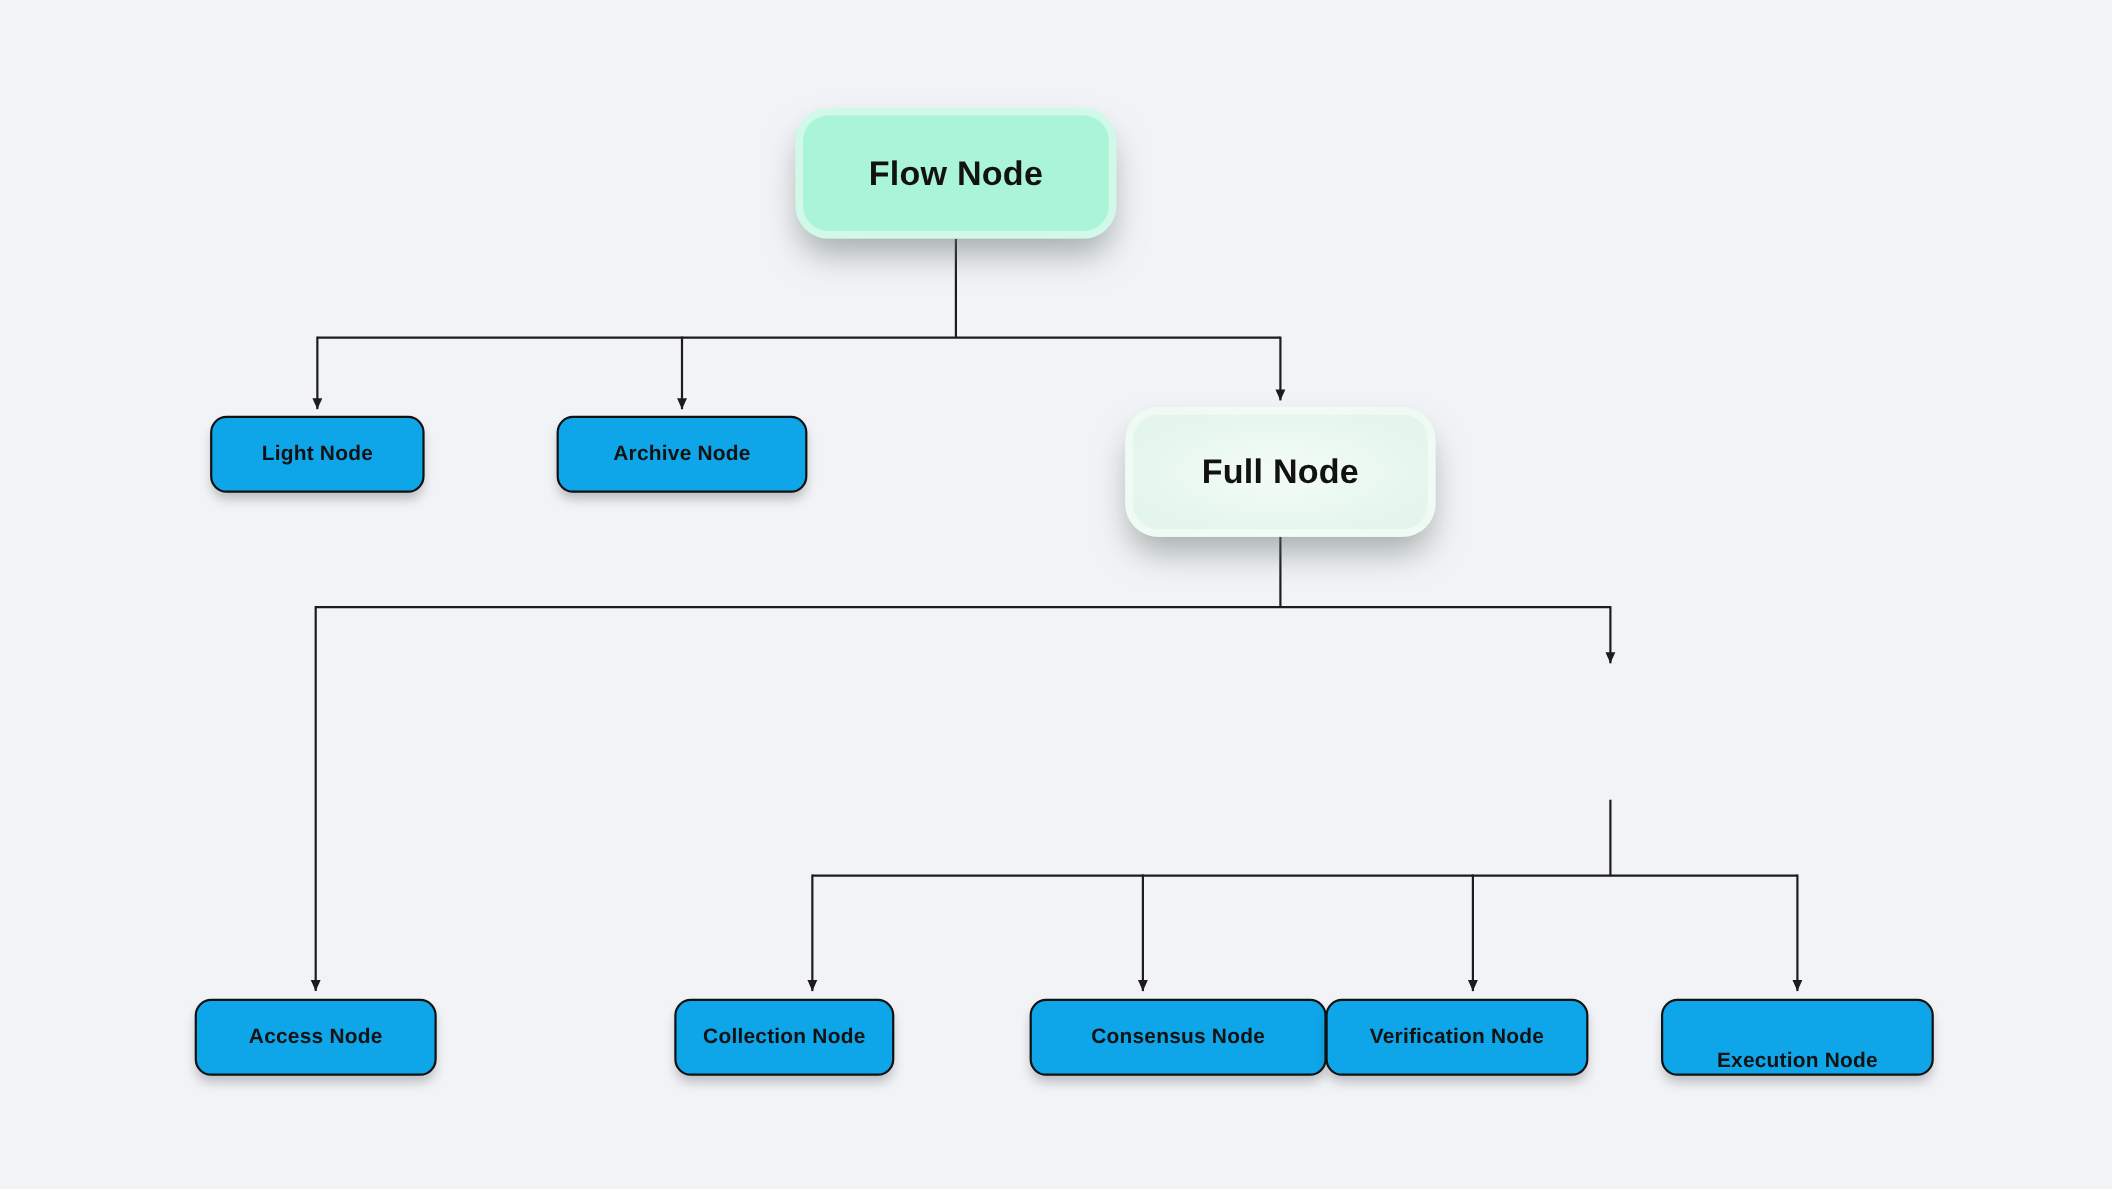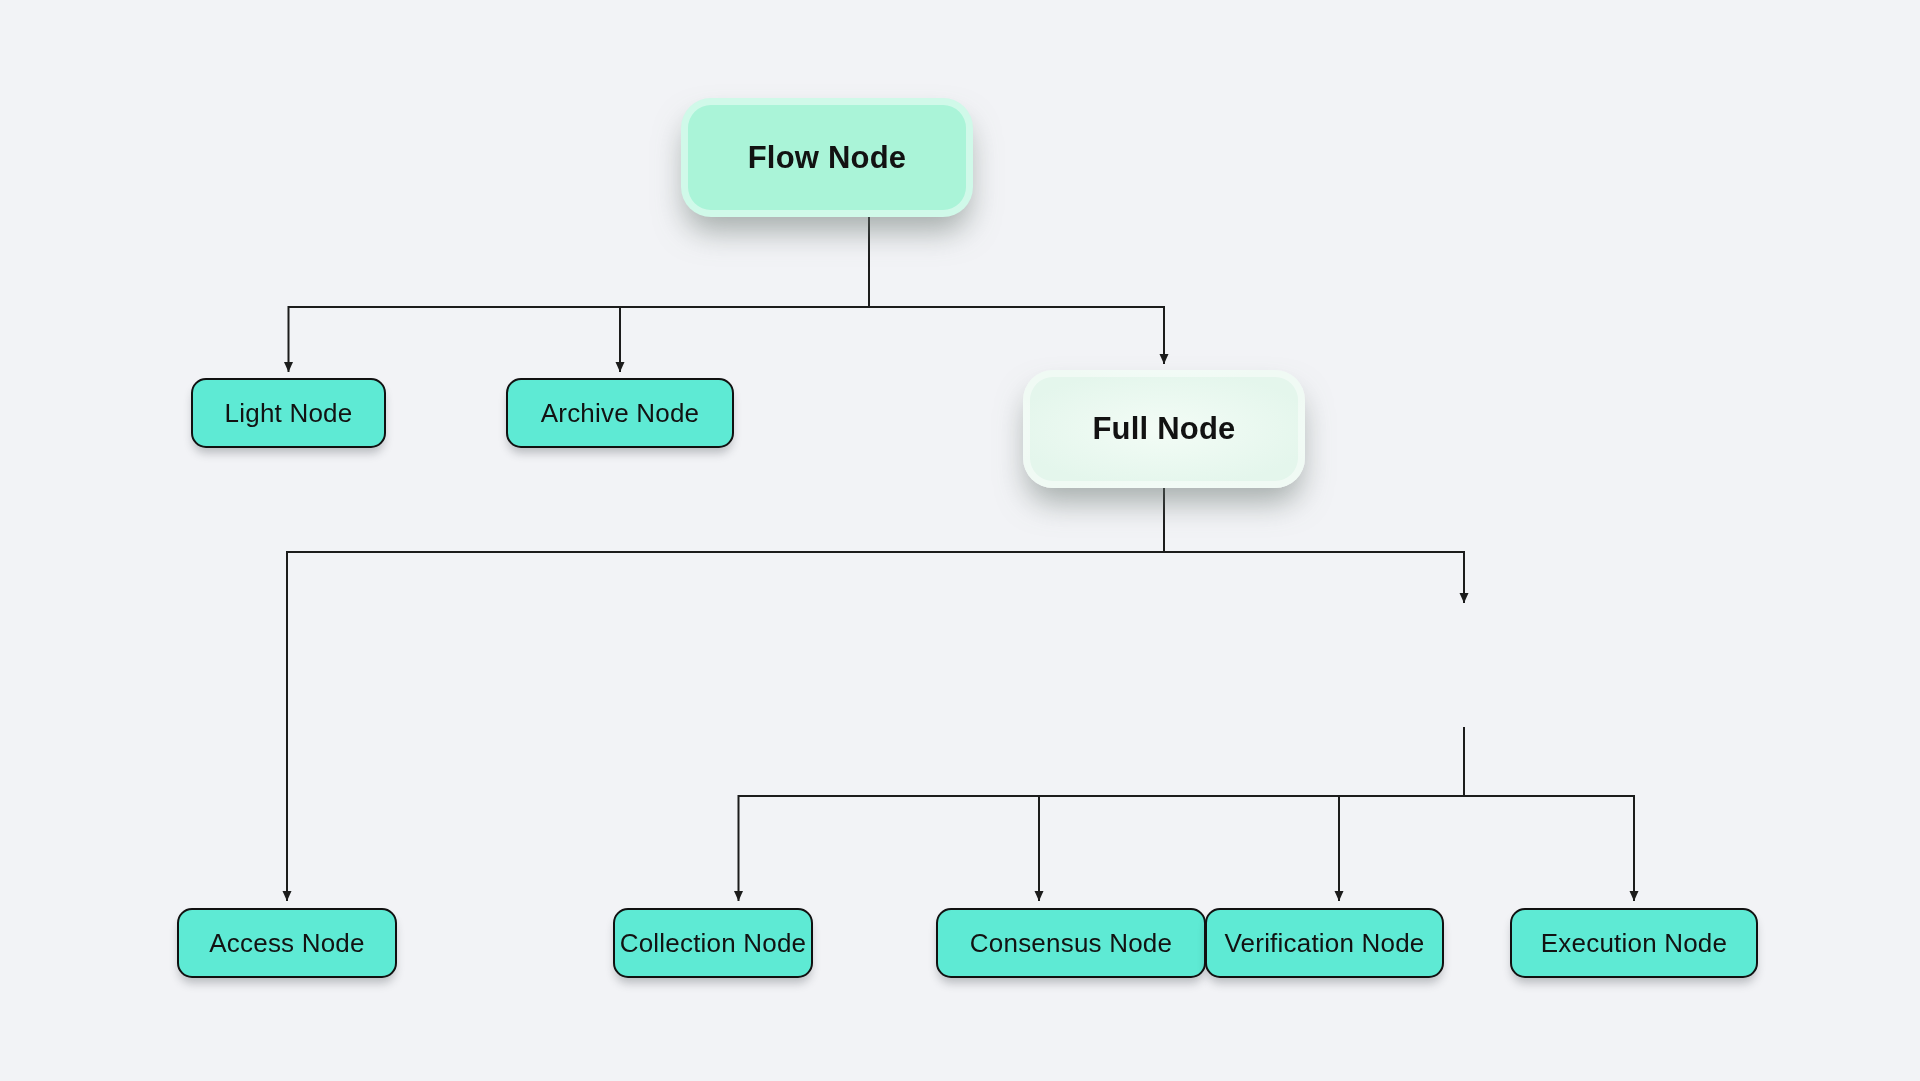--- a/index.html
+++ b/index.html
@@ -35,40 +35,40 @@
     white-space: nowrap;
   }
   .node-colored {
     border-radius: 30px;
     border: 7px solid rgba(255,255,255,0.45);
     font-size: 31px;
     font-weight: 600;
     letter-spacing: 0.2px;
     box-shadow: 0 18px 30px -4px rgba(104,116,111,0.55);
   }
-  .node-flow { left: 681px; top: 98px;  width: 292px; height: 119px; background: #aaf4d8; }
+  .node-flow { left: 723px; top: 98px;  width: 292px; height: 119px; background: #aaf4d8; }
   .node-full { left: 1023px; top: 370px; width: 282px; height: 118px;
                background: radial-gradient(ellipse at center, #f3fcf6 0%, #e4f6ec 80%); align-items: center; }
   .node-validator { left: 1323px; top: 610px; width: 282px; height: 117px; background: #c9f4f1; }
   .node-plain {
-    background: #5eead4;
+    background: #0ea5e9;
     border: 2.5px solid #111111;
     border-radius: 15px;
-    font-size: 26px;
-    font-weight: 400;
+    font-size: 19px;
+    font-weight: 700;
     letter-spacing: 0.2px;
     box-shadow: 0 7px 10px -2px rgba(40,45,55,0.28);
   }
   .node-light        { left: 191px;  top: 378px; width: 195px; height: 70px; }
   .node-archive      { left: 506px;  top: 378px; width: 228px; height: 70px; justify-content: center; }
   .node-access       { left: 177px;  top: 908px; width: 220px; height: 70px; }
   .node-collection   { left: 613px;  top: 908px; width: 200px; height: 70px; }
   .node-consensus    { left: 936px;  top: 908px; width: 270px; height: 70px; }
   .node-verification { left: 1205px; top: 908px; width: 239px; height: 70px; }
-  .node-execution    { left: 1510px; top: 908px; width: 248px; height: 70px; }
+  .node-execution    { left: 1510px; top: 908px; width: 248px; height: 70px; align-items: flex-end; }
 </style>
 </head>
 <body>
 
 <div class="canvas">
 
   <svg class="connector-layer" width="1920" height="1081" viewBox="0 0 1920 1081" xmlns="http://www.w3.org/2000/svg">
     <defs>
       <marker id="arrow" markerUnits="userSpaceOnUse" markerWidth="14" markerHeight="14" refX="10" refY="5" orient="auto">
         <path d="M0,0.5 L10,5 L0,9.5 Z" fill="#1c1c1c"></path>

